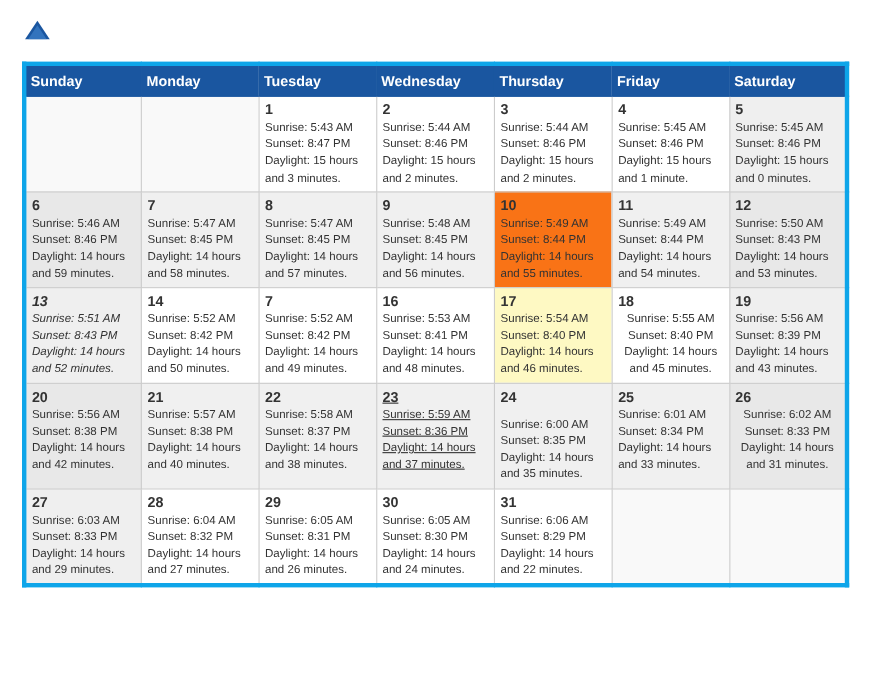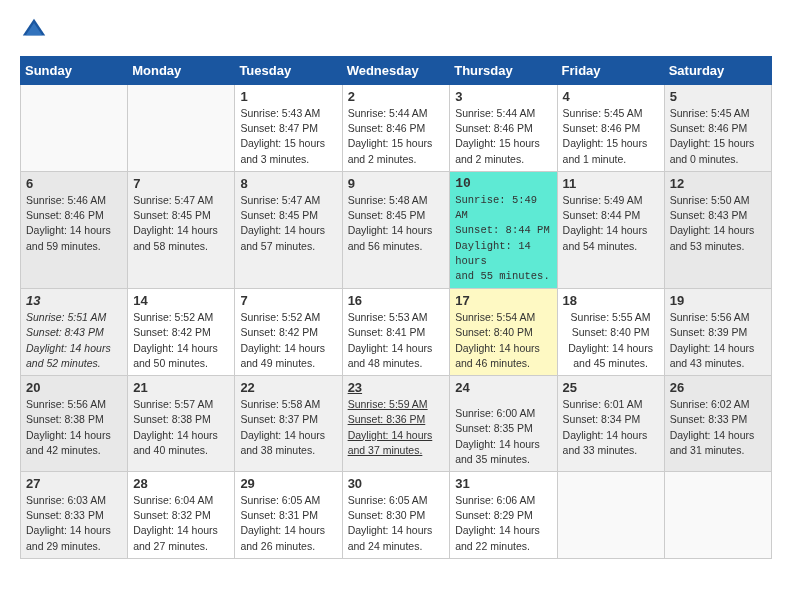--- a/index.html
+++ b/index.html
@@ -49,21 +49,21 @@
       color: #333;
       line-height: 1.1;
     }
     .location-title {
       font-size: 16px;
       color: #333;
     }
     .calendar {
       width: 100%;
       border-collapse: collapse;
-      border: 1px solid #0ea5e9;
+      border: 4px solid #0ea5e9;
     }
     .calendar th {
       background: #1a56a0;
       color: #fff;
       font-size: 13px;
       font-weight: bold;
       padding: 6px 4px;
       text-align: left;
       border: 1px solid #1a56a0;
     }
@@ -191,21 +191,21 @@
 Daylight: 14 hours
 and 57 minutes.</div>
         </td>
         <td style="background: rgb(240, 240, 240);">
           <span class="day-num">9</span>
           <div class="day-info" style="white-space: pre-line;">Sunrise: 5:48 AM
 Sunset: 8:45 PM
 Daylight: 14 hours
 and 56 minutes.</div>
         </td>
-        <td style="background: #5eead4; font-family: Liberation Mono, monospace;">
+        <td style="background: #f97316;">
           <span class="day-num">10</span>
           <div class="day-info" style="white-space: pre-line;">Sunrise: 5:49 AM
 Sunset: 8:44 PM
 Daylight: 14 hours
 and 55 minutes.</div>
         </td>
         <td style="background: rgb(240, 240, 240);">
           <span class="day-num">11</span>
           <div class="day-info" style="white-space: pre-line;">Sunrise: 5:49 AM
 Sunset: 8:44 PM
@@ -309,21 +309,21 @@
         </td>
         <td style="background: rgb(240, 240, 240);">
           <span class="day-num">25</span>
           <div class="day-info" style="white-space: pre-line;">Sunrise: 6:01 AM
 Sunset: 8:34 PM
 Daylight: 14 hours
 and 33 minutes.</div>
         </td>
         <td style="background: rgb(232, 232, 232);">
           <span class="day-num">26</span>
-          <div class="day-info" style="white-space: pre-line;">Sunrise: 6:02 AM
+          <div class="day-info" style="white-space: pre-line; text-align: center;">Sunrise: 6:02 AM
 Sunset: 8:33 PM
 Daylight: 14 hours
 and 31 minutes.</div>
         </td>
       </tr>
       <tr>
         <td style="background: rgb(239, 239, 239);">
           <span class="day-num">27</span>
           <div class="day-info" style="white-space: pre-line;">Sunrise: 6:03 AM
 Sunset: 8:33 PM

